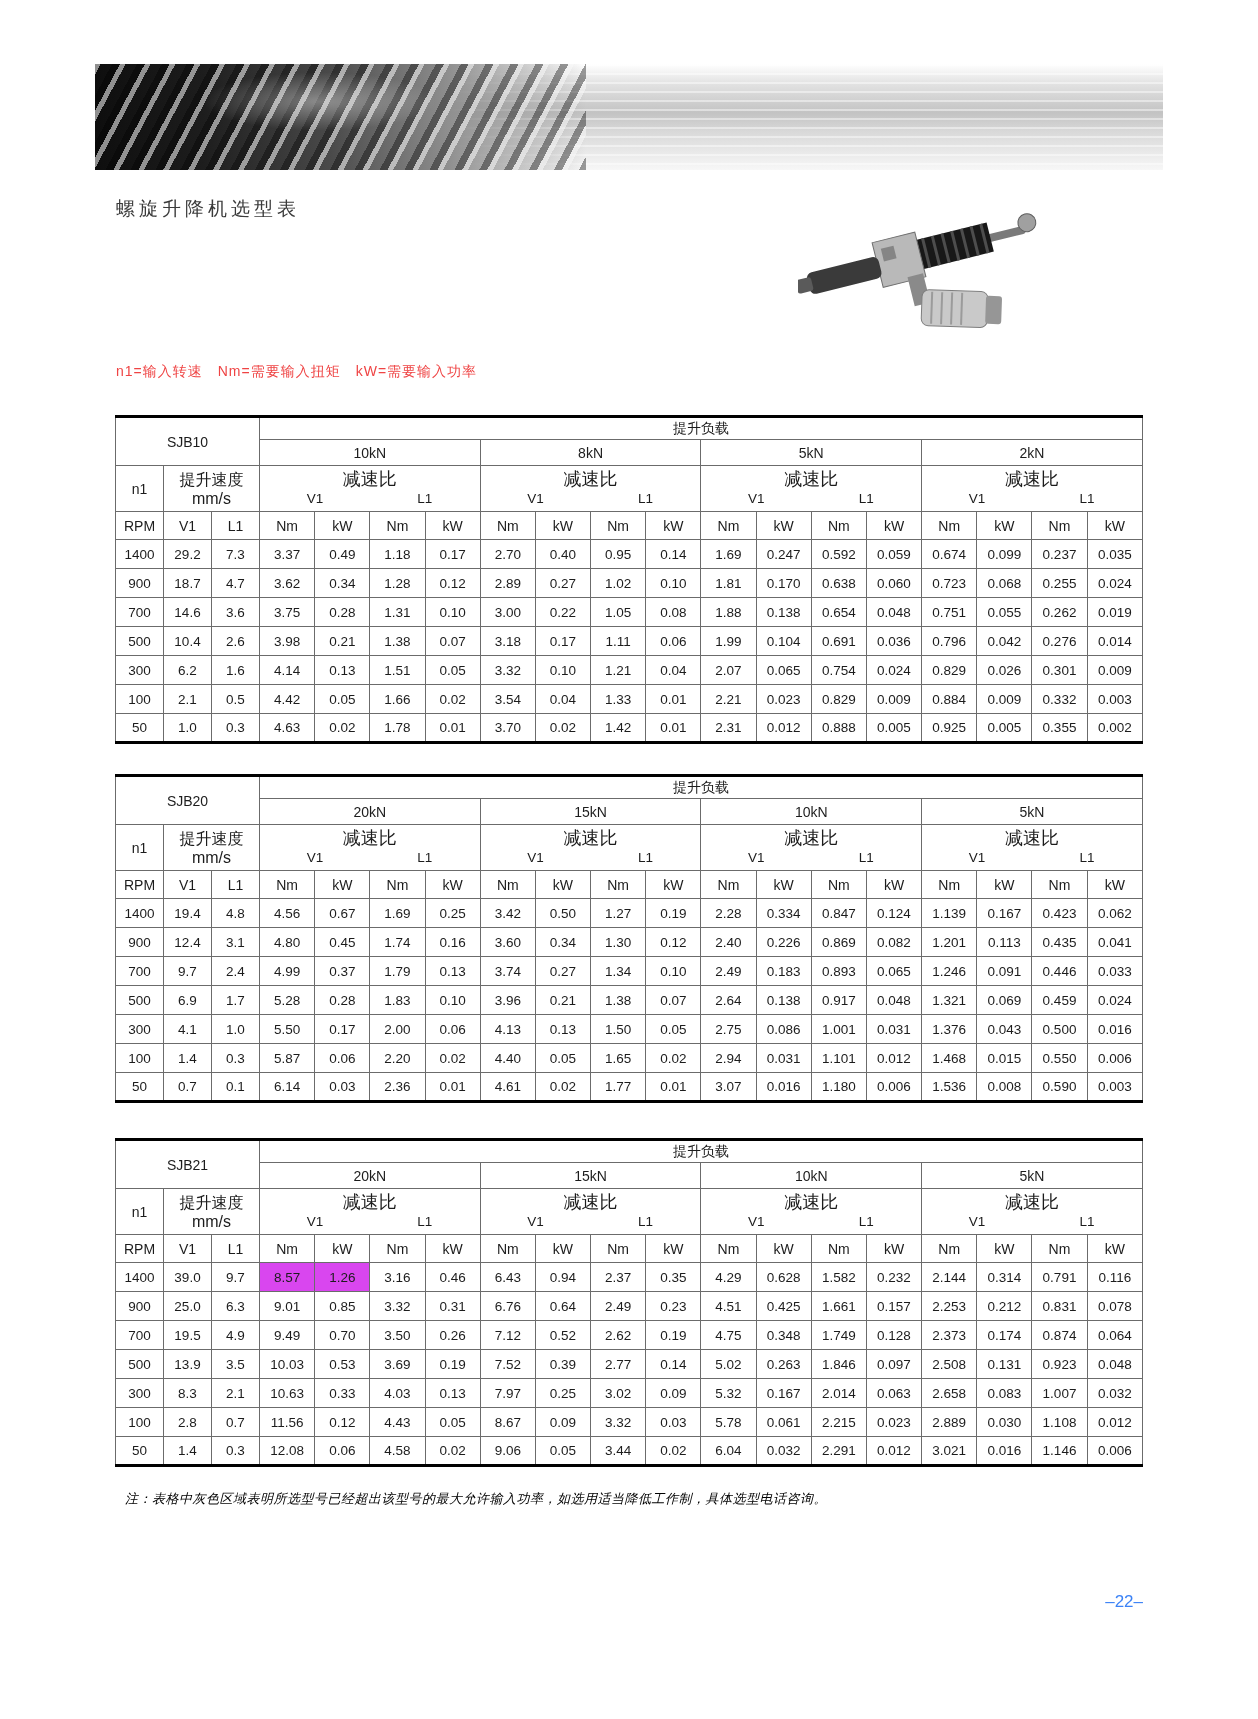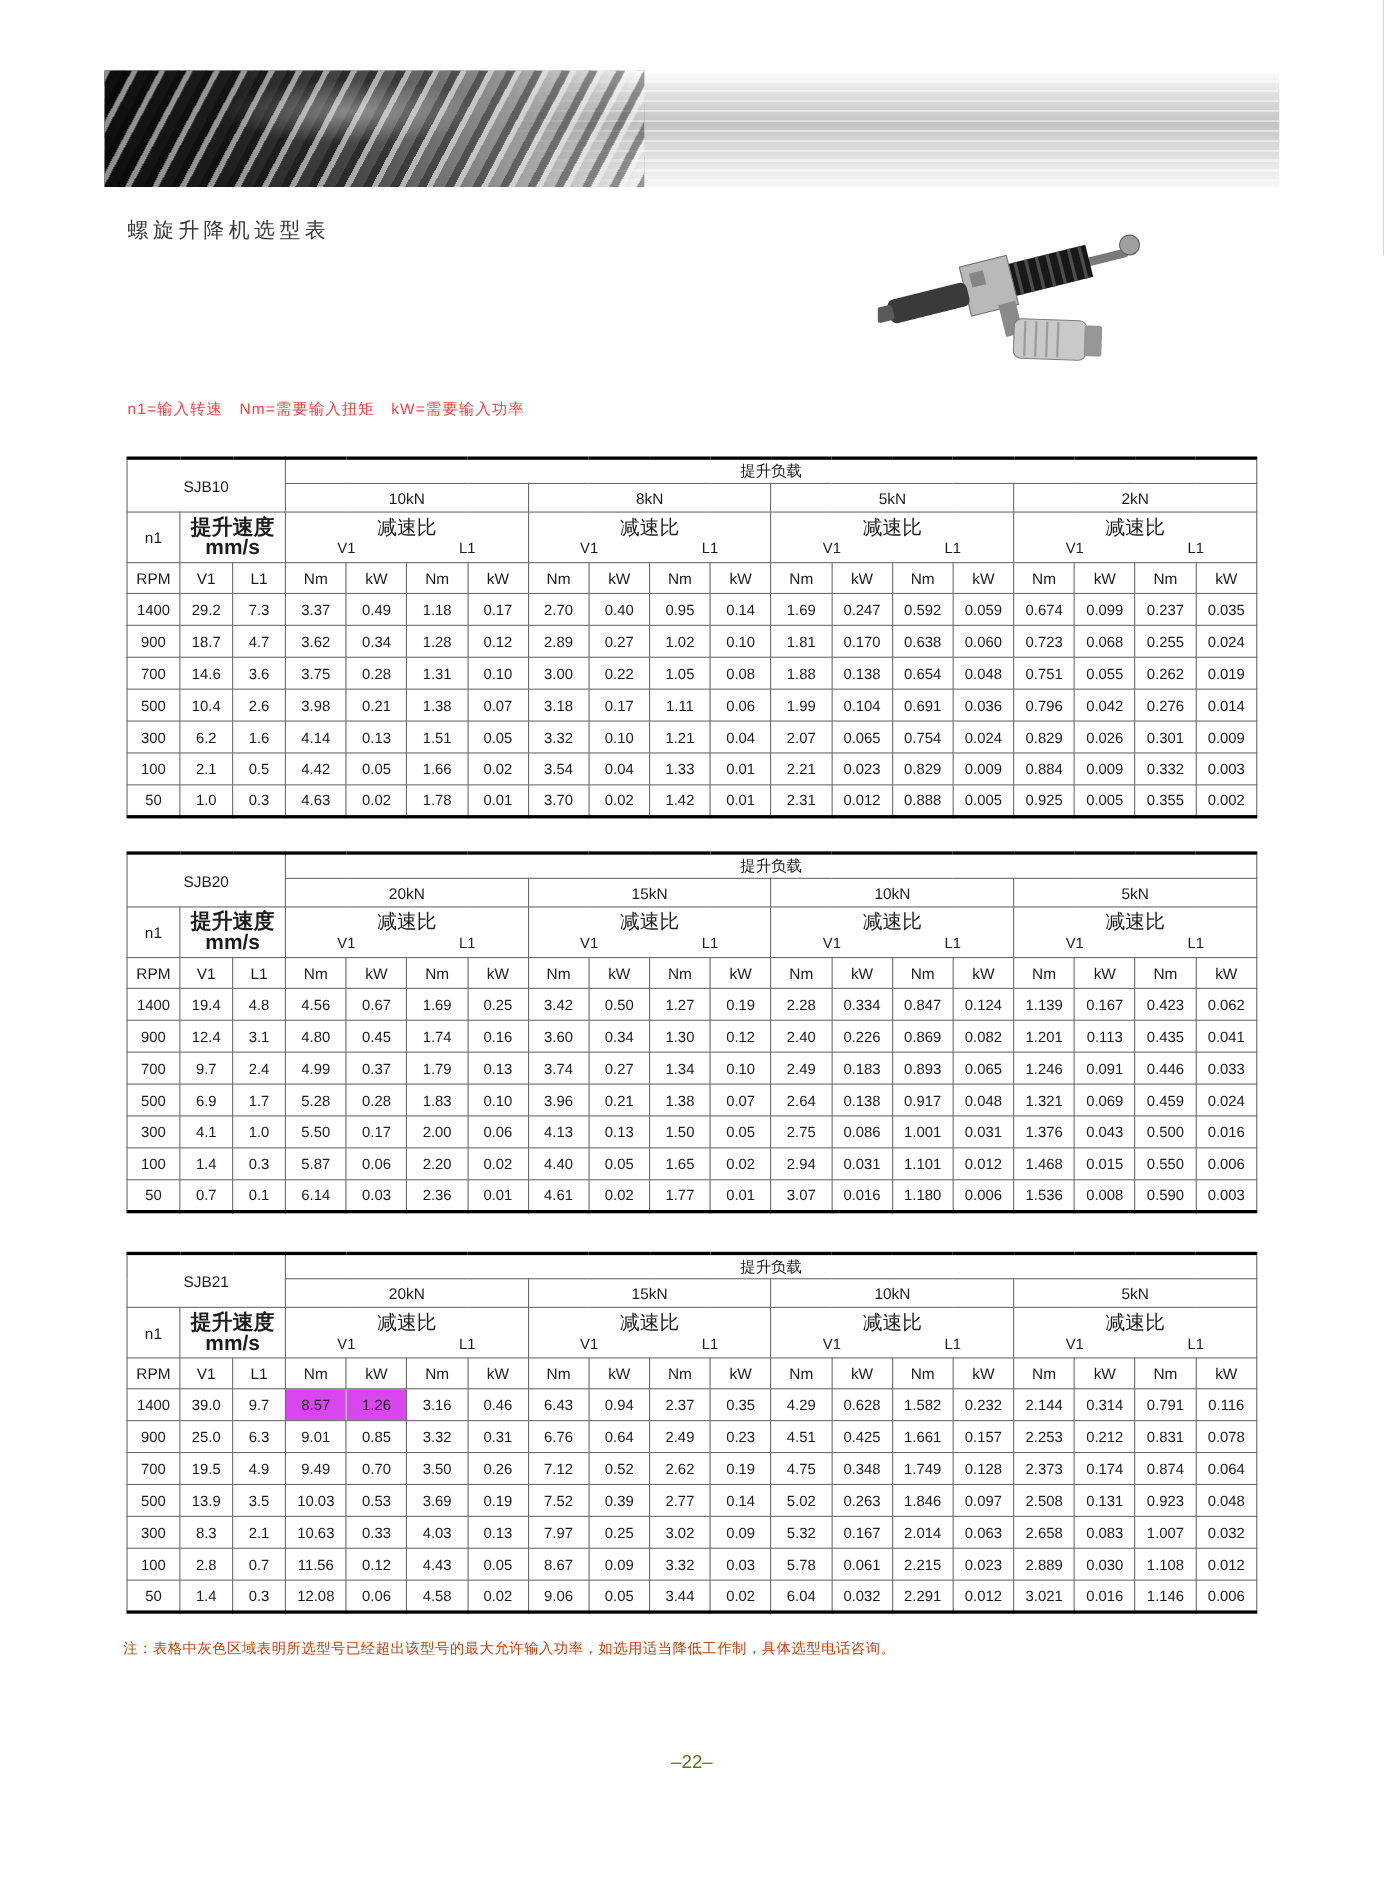--- a/index.html
+++ b/index.html
@@ -14,22 +14,22 @@
   .band::before{content:"";position:absolute;left:0;top:0;bottom:0;width:46%;
         background:
           repeating-linear-gradient(118deg, rgba(250,250,250,.55) 0 5px, rgba(255,255,255,0) 5px 15px, rgba(0,0,0,.38) 15px 22px),
           linear-gradient(to right,#0e0e0e 0%,#1d1d1d 22%,#4a4a4a 48%,#8f8f8f 72%,rgba(210,210,210,0) 100%);}
   .band::after{content:"";position:absolute;left:10%;top:8%;width:22%;height:55%;
         background:radial-gradient(ellipse at center, rgba(255,255,255,.38), rgba(255,255,255,0) 70%);}
 
   
   .title{position:absolute;left:116px;top:196px;font-size:19px;letter-spacing:4px;color:#3a3a3a;}
   .legend{position:absolute;left:116px;top:363px;font-size:14px;color:#ef4444;letter-spacing:1px;}
-  .note{position:absolute;left:112px;top:1490px;width:1028px;font-size:13px;color:#c2410c;letter-spacing:.5px;}
-  .pageno{position:absolute;left:115px;top:1592px;width:1028px;text-align:center;font-size:17px;color:#4d7c0f;}
+  .note{position:absolute;left:125px;top:1490px;width:1028px;font-size:13px;color:#000000;letter-spacing:.5px;font-style:italic;}
+  .pageno{position:absolute;left:115px;top:1592px;width:1028px;text-align:right;font-size:17px;color:#3b82f6;}
 
   
   .product{position:absolute;left:798px;top:198px;width:266px;height:186px;}
 
   
   .tbl{position:absolute;left:115px;width:1028px;border-collapse:collapse;table-layout:fixed;
        border:1px solid #444;border-top:3px solid #000;border-bottom:3px solid #000;background:#fff;}
   #tbl0{top:415px}#tbl1{top:774px}#tbl2{top:1138px}
   .tbl th,.tbl td{border:1px solid #6b6b6b;text-align:center;vertical-align:middle;
        font-weight:400;padding:0;color:#1c1c1c;overflow:hidden;white-space:nowrap;}
@@ -38,21 +38,21 @@
   .tbl thead tr:nth-child(3){height:46px}
   .tbl thead tr:nth-child(4){height:28px}
   .tbl tbody tr{height:29px}
   .tbl thead th{font-size:14px;background:#fff;}
   .tbl tbody td{font-size:13.5px;}
   .model{font-size:14.5px;border-right:2px solid #222;margin-top:25px;}
   .gs{border-left:2px solid #222;}
   .ratio-t{font-size:18px;line-height:21px;}
   .vl{display:flex;}
   .vl span{flex:1;font-size:13.5px;line-height:18px;}
-  .speed div{line-height:19px;font-size:19px;font-weight:bold;}
+  .speed div{line-height:19px;font-size:16px;}
   .shade{background:#d946ef;}
 </style>
 </head>
 <body>
 
 <div id="page">
 
   <div class="band"></div>
 
   <div class="title">螺旋升降机选型表</div>

